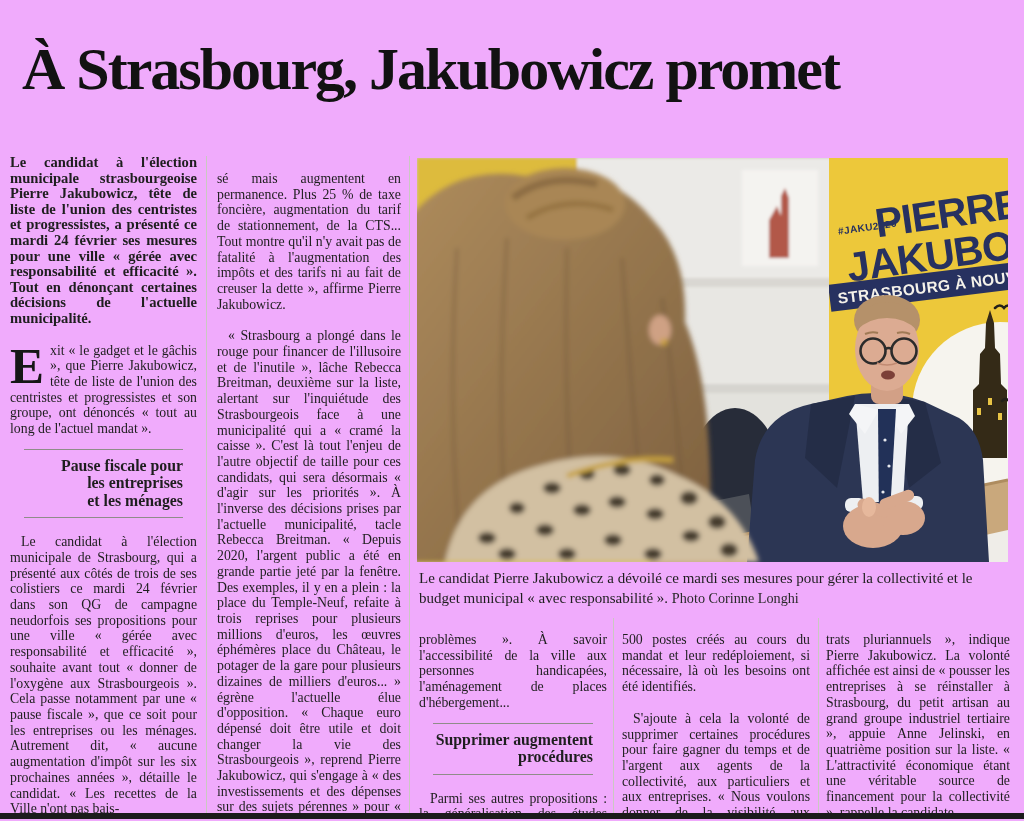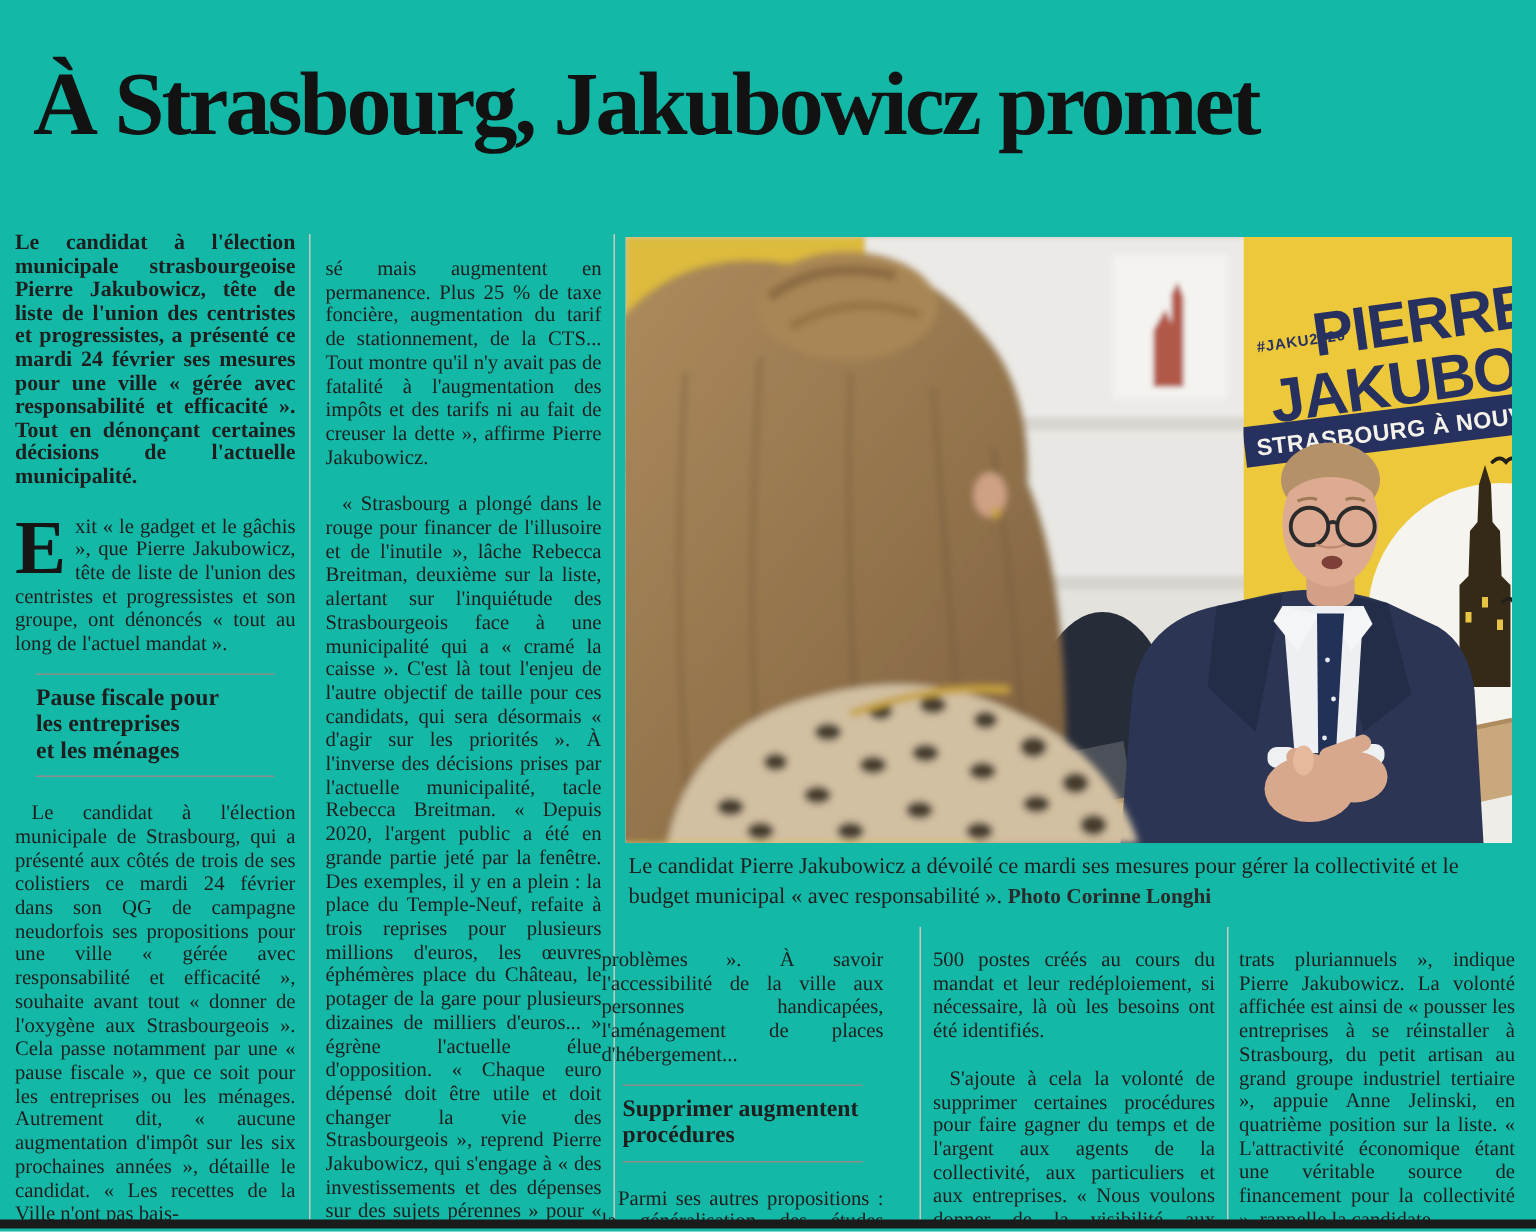--- a/index.html
+++ b/index.html
@@ -1,44 +1,44 @@
 <!DOCTYPE html>
 <html lang="fr"><head>
 <meta charset="utf-8">
 <style>
   html,body{margin:0;padding:0;background:#e9e7e3;}
-  .page{position:relative;width:1024px;height:821px;background:#14b8a6;overflow:hidden;
+  .page{position:relative;width:1024px;height:821px;background:#f0abfc;overflow:hidden;
         font-family:"Liberation Serif",serif;color:#1e1e1e;}
   
   .headline{position:absolute;left:22px;top:2px;width:995px;font-weight:bold;color:#121212;
             font-size:60px;line-height:55px;letter-spacing:-2px;}
   .headline span{display:block;white-space:nowrap;}
   
   .col{position:absolute;top:155px;height:660px;overflow:hidden;text-align:justify;}
   .col1{left:10px;width:187px;}
   .col2{left:217px;width:184px;}
   .bcol{position:absolute;top:616px;height:200px;overflow:hidden;text-align:justify;}
-  .col3{left:401px;width:188px;}
+  .col3{left:419px;width:188px;}
   .col4{left:622px;width:188px;}
   .col5{left:826px;width:184px;}
   p{margin:0;}
   .body-p{font-size:13.8px;line-height:15.7px;margin-top:16px;}
   .indent{text-indent:11px;}
   .standfirst{font-size:14.6px;line-height:15.6px;font-weight:bold;}
   .dropcap{float:left;font-size:51px;line-height:40px;font-weight:bold;padding:3px 6px 0 0;color:#161616;}
-  .subhead{margin:12px 14px 11px 14px;padding:7px 0 8px 0;text-align:left;
+  .subhead{margin:12px 14px 11px 14px;padding:7px 0 8px 0;text-align:right;
            border-top:1px solid #8f8d89;border-bottom:1px solid #8f8d89;}
   .subhead span{display:block;font-weight:bold;font-size:15.8px;line-height:17.5px;}
   .vrule{position:absolute;width:1px;background:#cbc8c2;}
   
   .photo{position:absolute;left:417px;top:158px;width:591px;height:404px;overflow:hidden;background:#cfc8be;}
   .photo svg{display:block;width:100%;height:100%;}
   .caption{position:absolute;left:419px;top:568px;width:598px;font-size:15px;line-height:20px;}
   .caption .cap-b{font-weight:normal;}
-  .caption .cap-credit{font-weight:bold;font-size:14.2px;color:#2a2a2a;margin-top:25px;}
+  .caption .cap-credit{font-weight:normal;font-size:14.2px;color:#2a2a2a;margin-top:25px;}
   
   .byline{margin-top:6px;font-weight:bold;font-size:14.5px;text-align:left;}
   .byline .dot{font-size:11px;vertical-align:1px;margin-right:4px;}
   .bottom-bar{position:absolute;left:0;top:813px;width:1024px;height:6px;background:#1b1b1b;}
 </style>
 </head>
 <body>
 
 <div class="page">
 

